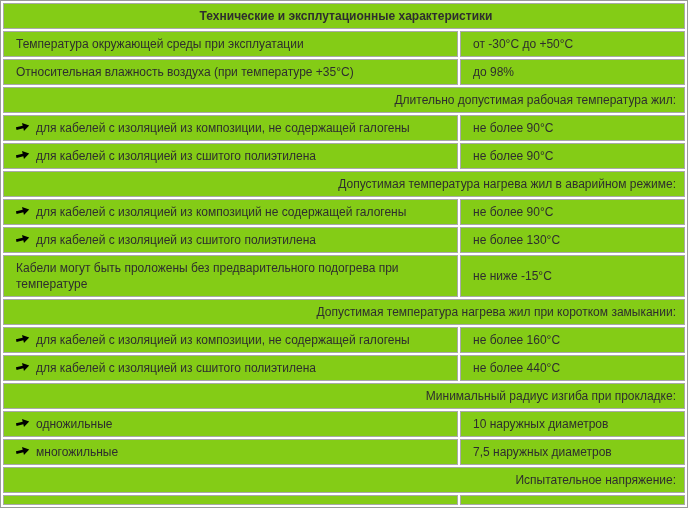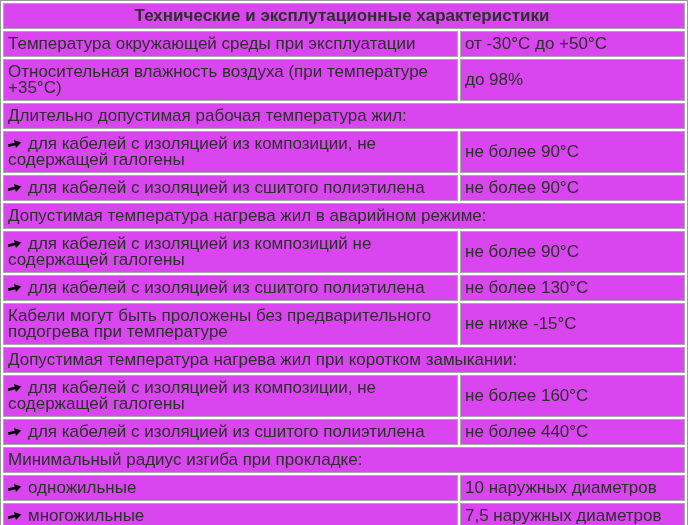--- a/index.html
+++ b/index.html
@@ -17,37 +17,37 @@
   table.specs {
     width: 688px;
     border-collapse: separate;
     border-spacing: 2px;
     border: 1px solid #9a9a9a;
     background: #ffffff;
     table-layout: fixed;
   }
   table.specs td {
     border: 1px solid #a9a9a9;
-    font-size: 17px;
+    font-size: 12px;
     line-height: 16px;
     color: #2e2e2e;
-    padding: 4px 8px 4px 4px;
-    background: #d946ef;
+    padding: 4px 8px 4px 12px;
+    background: #84cc16;
     vertical-align: middle;
   }
   td.title-cell {
     background: #dcdcdc;
     font-weight: bold;
     text-align: center;
     color: #1d1d1d;
     padding: 6px 8px;
     font-size: 13px;
   }
   td.section-cell {
-    text-align: left;
+    text-align: right;
     padding: 2px 8px;
   }
   td.label-cell .arrow {
     margin-right: 6px;
     vertical-align: -1px;
   }
   td.value-cell {
     padding-left: 8px;
   }
 </style>

